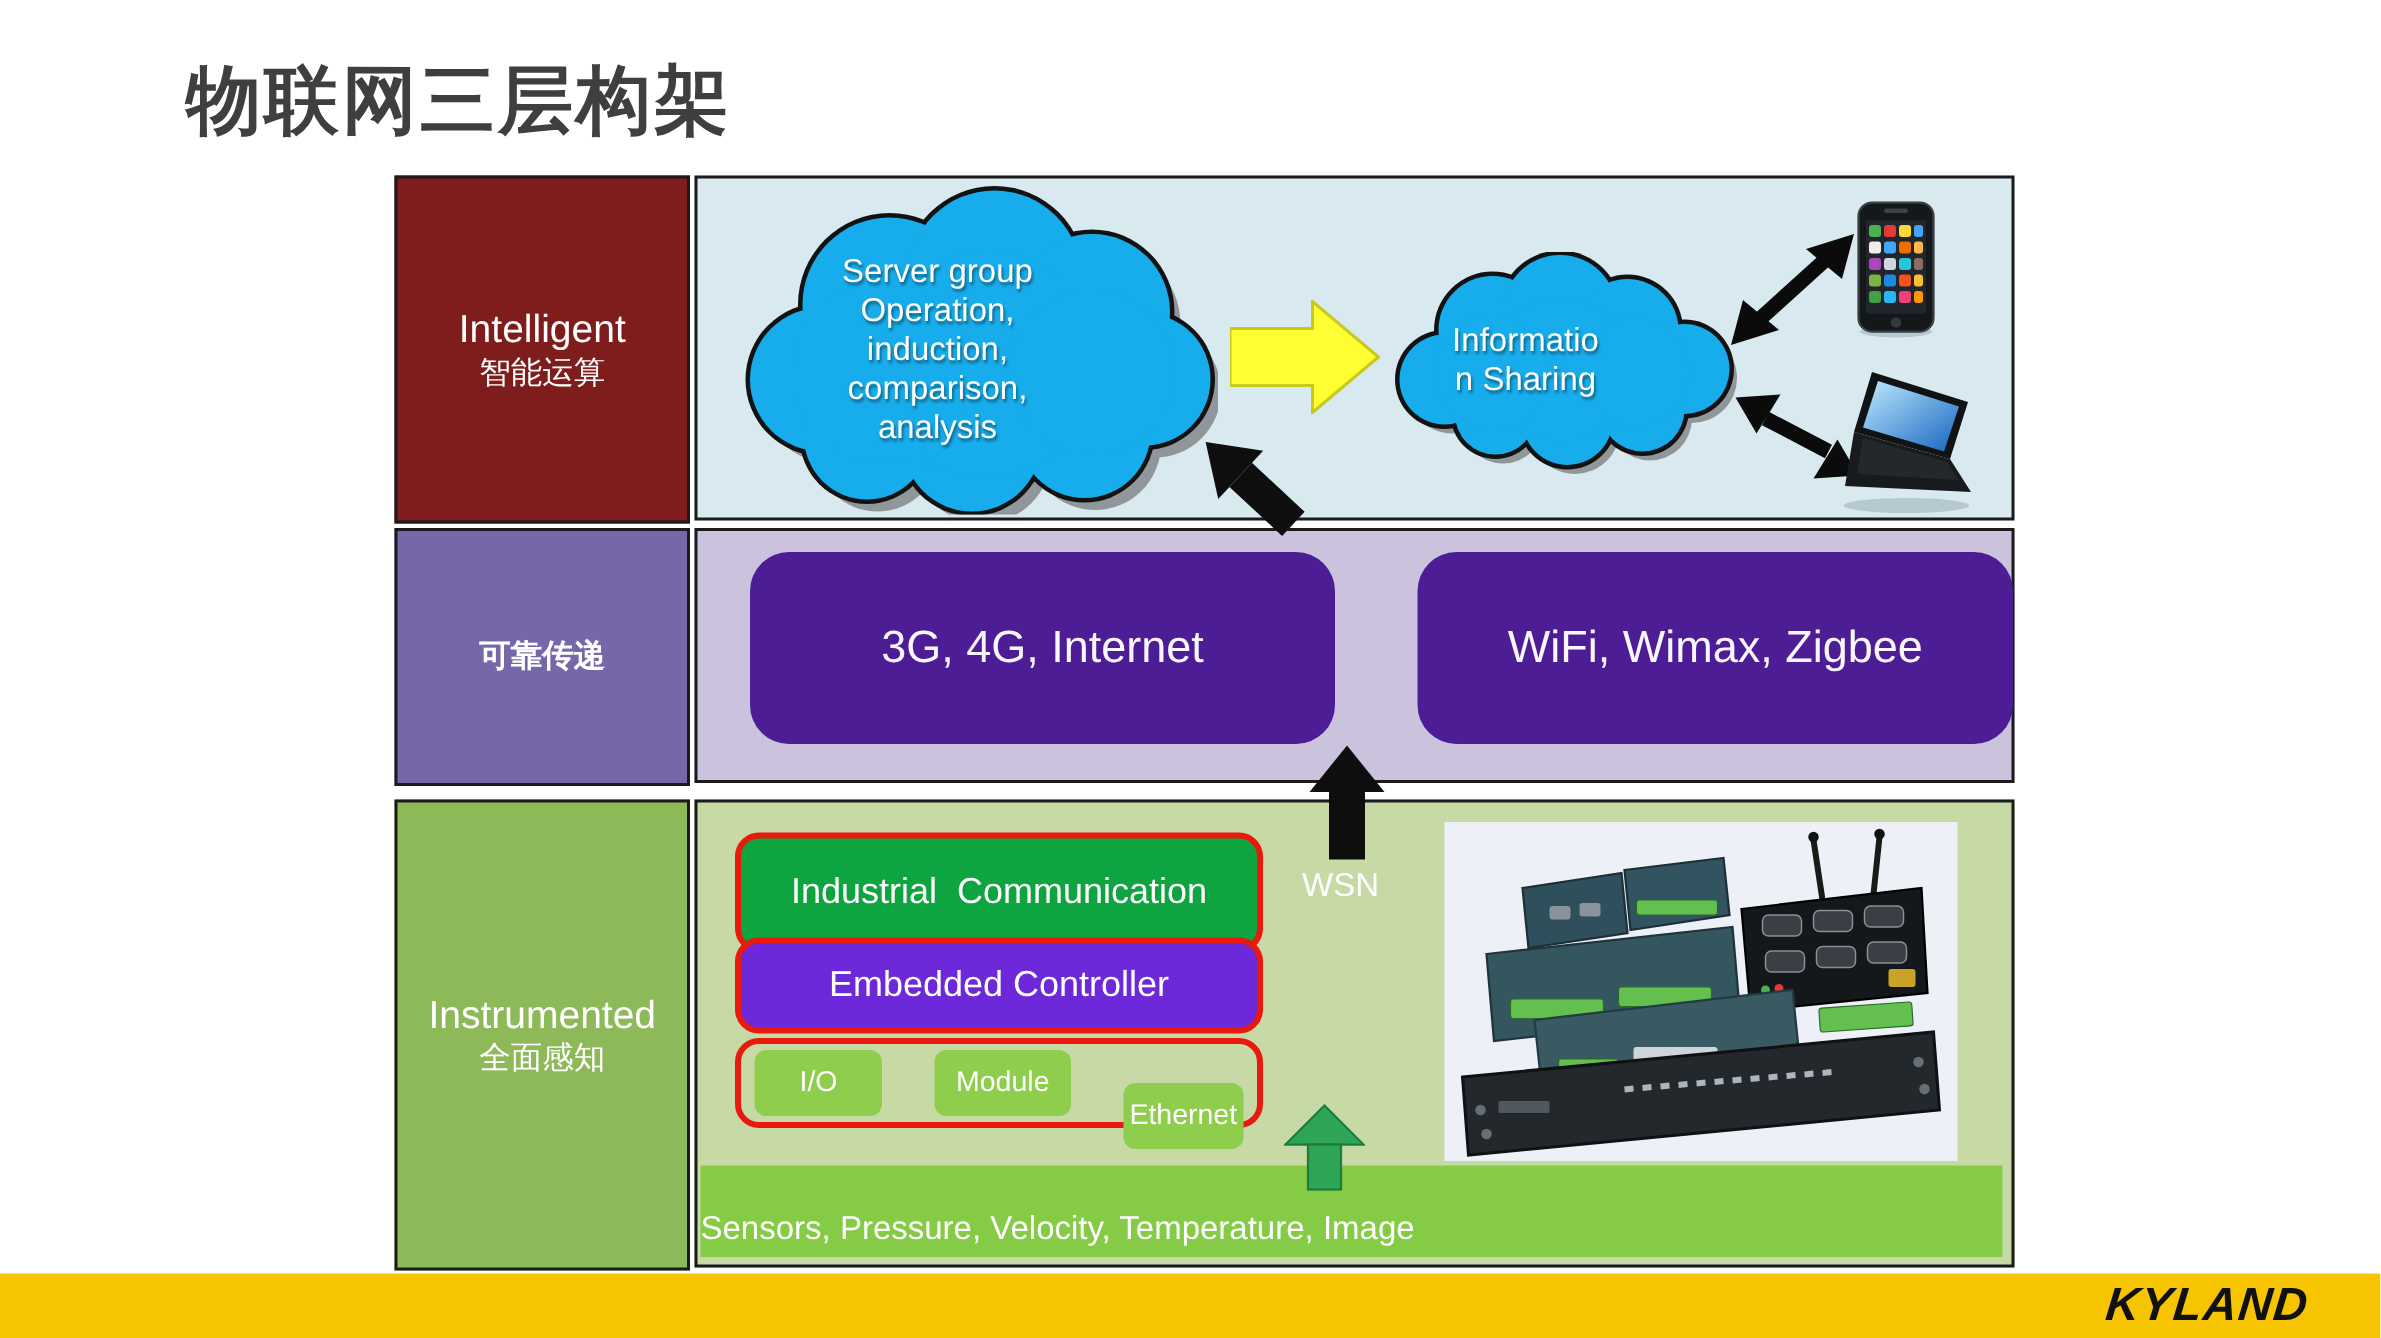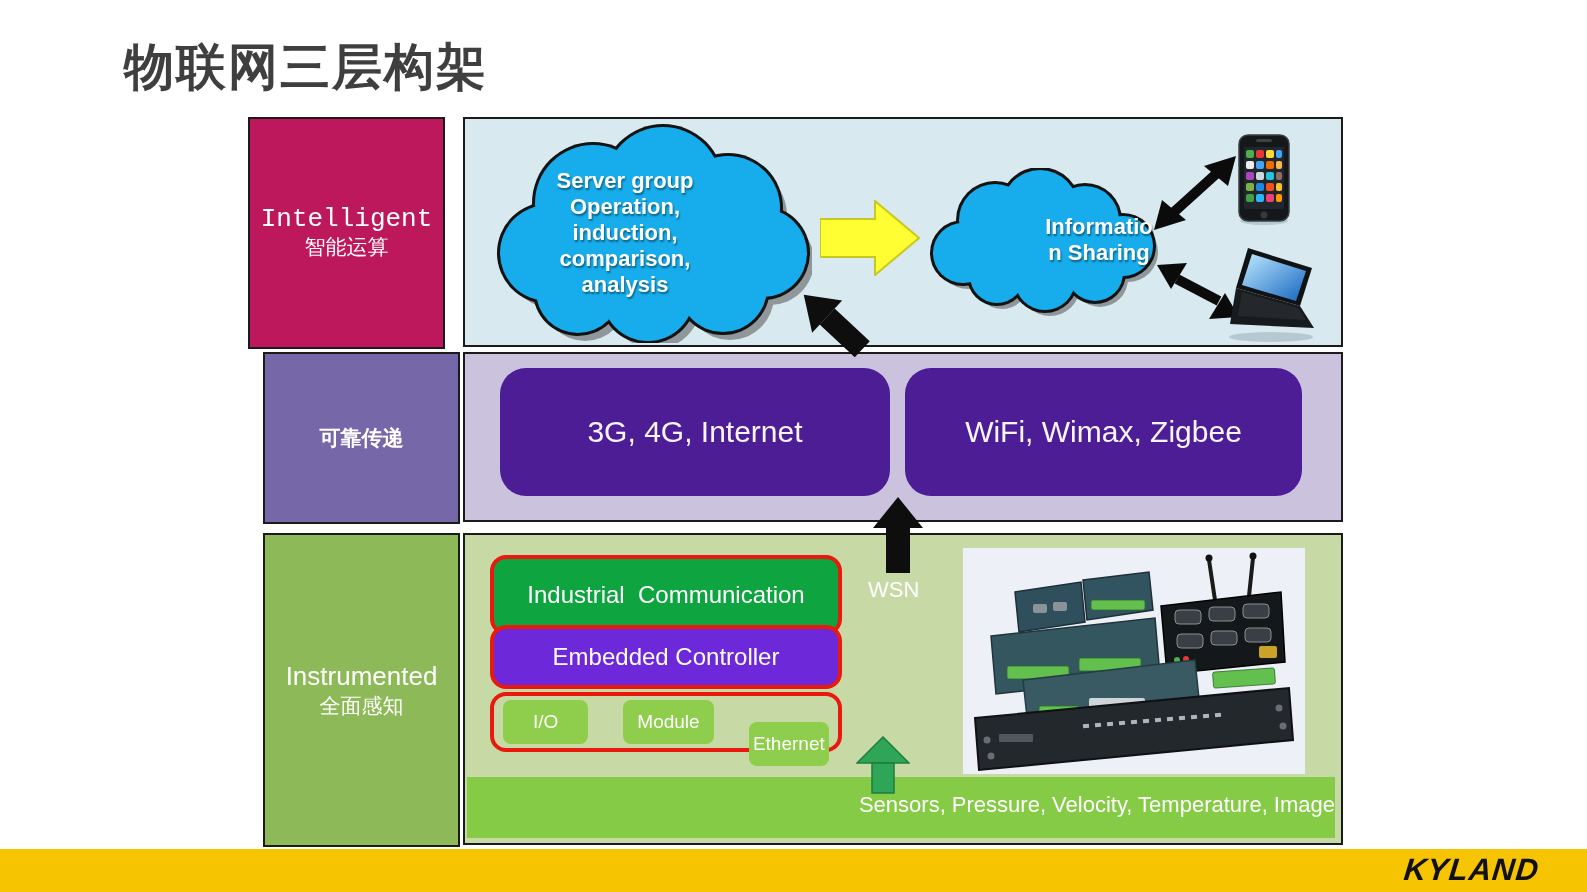--- a/index.html
+++ b/index.html
@@ -17,54 +17,54 @@
   .bold{font-weight:bold;}
 
   
   .panel{border:2px solid #1b1b1b;}
   .panel-blue{background:#d9e9f0;}
   .panel-purple{background:#cbc2dd;}
   .panel-green{background:#c7daa6;}
 
   
   .cloud-text{display:flex;flex-direction:column;align-items:center;justify-content:center;
-              color:#ffffff;font-weight:bold;font-size:22px;line-height:26px;
+              color:#ffffff;font-weight:normal;font-size:22px;line-height:26px;
               text-shadow:1px 2px 2px rgba(0,0,0,.45);text-align:center;}
 
   
   .net-box{background:#4c1d95;border-radius:26px;display:flex;align-items:center;
            justify-content:center;color:#f8f6fc;font-size:30px;}
 
   
   .red-box{border:4px solid #e9190d;border-radius:16px;display:flex;align-items:center;
            justify-content:center;color:#ffffff;font-size:24px;box-sizing:border-box;}
   .pre{white-space:pre;}
   .sub-row{border:4px solid #e9190d;border-radius:16px;box-sizing:border-box;
            display:flex;align-items:center;justify-content:space-between;padding:0 9px;}
   .sub-box{background:#8fcd4c;border-radius:8px;height:44px;display:flex;align-items:center;
            justify-content:center;color:#ffffff;font-size:19px;}
 
   .wsn{color:#ffffff;font-size:22px;}
-  .sensor-bar{background:#85cb46;display:flex;align-items:flex-end;justify-content:flex-end;
-              color:#ffffff;font-size:22px;padding-bottom:20px;box-sizing:border-box;}
+  .sensor-bar{background:#85cb46;display:flex;align-items:flex-end;justify-content:flex-start;
+              color:#ffffff;font-size:22px;padding-bottom:6px;box-sizing:border-box;}
 
   .hw-card{background:#edf1f7;}
 
   .footer{left:0;top:849px;width:1587px;height:43px;background:#f6c400;}
   .brand{right:48px;top:852px;font-size:31px;font-weight:bold;font-style:italic;
          color:#111111;letter-spacing:1px;transform:skewX(-6deg);}
 </style>
 </head>
 <body>
 
 <div class="slide">
 
   <div class="abs title">物联网三层构架</div>
 
-  <div class="abs label-box" style="left:248px;top:117px;height:228px;background:#be185d;font-family:Liberation Mono, monospace;">
+  <div class="abs label-box" style="left:263px;top:117px;height:228px;background:#7f1d1d;">
     <span class="label-en">Intelligent</span>
     <span class="label-zh">智能运算</span>
   </div>
 
   <div class="abs panel panel-blue" style="left:463px;top:117px;width:876px;height:226px;"></div>
 
   <svg class="abs" style="left:478px;top:123px;" width="334" height="220" viewBox="0 0 334 220">
     <g transform="translate(7,8)" fill="#555555" opacity="0.55">
       <circle cx="70" cy="130" r="48"></circle>
         <circle cx="115" cy="80" r="58"></circle>
@@ -143,21 +143,21 @@
       <circle cx="160" cy="52" r="34"></circle>
         <circle cx="198" cy="78" r="30"></circle>
         <circle cx="170" cy="105" r="28"></circle>
       <circle cx="120" cy="112" r="30"></circle>
         <circle cx="72" cy="108" r="27"></circle>
       <circle cx="115" cy="78" r="48"></circle>
         <circle cx="70" cy="80" r="38"></circle>
         <circle cx="165" cy="80" r="36"></circle>
     </g>
   </svg>
-  <div class="abs cloud-text" style="left:1009px;top:205px;width:180px;height:70px;">
+  <div class="abs cloud-text" style="left:927px;top:205px;width:180px;height:70px;">
     <span>Informatio</span>
     <span>n Sharing</span>
   </div>
 
   <svg class="abs" style="left:785px;top:278px;z-index:5;" width="96" height="88" viewBox="0 0 96 88">
     <g transform="rotate(-47 48 44)">
       <polygon points="26,36 70,36 48,4" fill="#0e0e0e"></polygon>
       <rect x="37" y="36" width="22" height="48" fill="#0e0e0e"></rect>
     </g>
   </svg>
@@ -220,21 +220,21 @@
 
   <div class="abs label-box" style="left:263px;top:352px;height:168px;background:#7667a9;">
     <span class="label-zh bold">可靠传递</span>
   </div>
 
   <div class="abs panel panel-purple" style="left:463px;top:352px;width:876px;height:166px;"></div>
 
   <div class="abs net-box" style="left:500px;top:368px;width:390px;height:128px;">
     <span>3G, 4G, Internet</span>
   </div>
-  <div class="abs net-box" style="left:905px;top:368px;width:397px;height:128px;">
+  <div class="abs net-box" style="left:945px;top:368px;width:397px;height:128px;">
     <span>WiFi, Wimax, Zigbee</span>
   </div>
 
   <svg class="abs" style="left:872px;top:496px;z-index:5;" width="52" height="78" viewBox="0 0 52 78">
     <polygon points="1,32 51,32 26,1" fill="#0e0e0e"></polygon>
     <rect x="14" y="32" width="24" height="45" fill="#0e0e0e"></rect>
   </svg>
 
   <div class="abs label-box" style="left:263px;top:533px;height:310px;background:#8eb958;">
     <span class="label-en">Instrumented</span>

